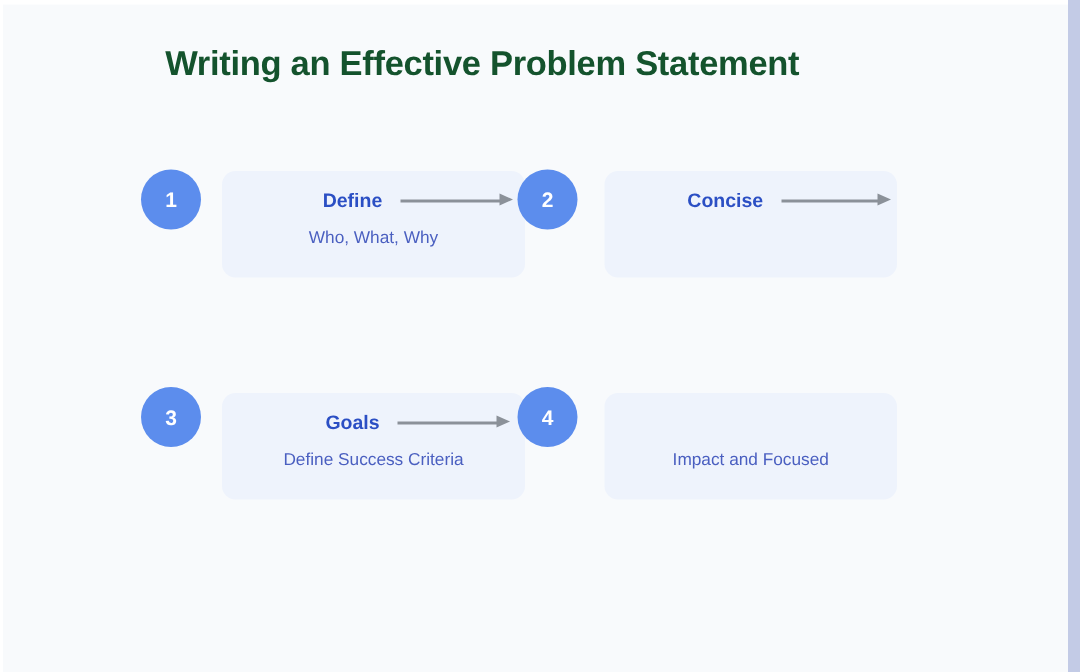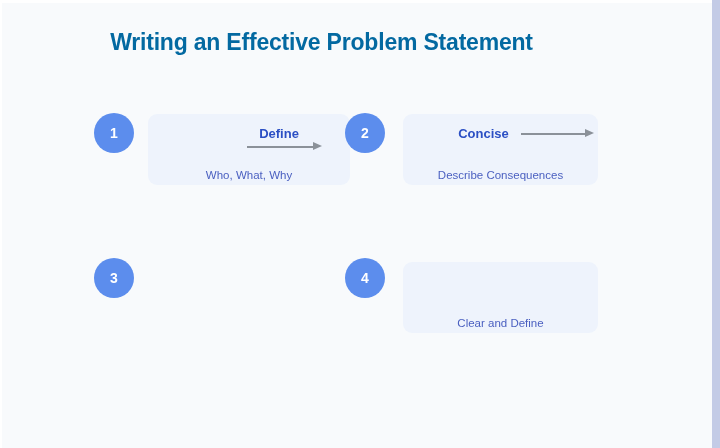--- a/index.html
+++ b/index.html
@@ -49,21 +49,21 @@
   }
 
   #title {
     position: absolute;
     top: 29px;
     left: 0;
     width: 643px;
     text-align: center;
     font-size: 23px;
     font-weight: bold;
-    color: #0369a1;
+    color: #14532d;
     letter-spacing: -0.2px;
   }
 
   .step-card {
     position: absolute;
     background: #eef3fc;
     border-radius: 9px;
     box-sizing: border-box;
   }
 
@@ -95,21 +95,20 @@
   .card-sub {
     position: absolute;
     top: 39px;
     left: 0;
     right: 0;
     text-align: center;
     font-size: 11.5px;
     font-weight: normal;
     color: #4a5fc0;
     white-space: nowrap;
-    margin-top: 16px;
   }
 
   
   .arrow {
     position: relative;
     display: inline-block;
     height: 11px;
     margin-left: 12px;
   }
   .arrow .shaft {
@@ -164,21 +163,21 @@
   #card-2 .arrow { width: 74px; }
   #card-2 .arrow .shaft { width: 65px; }
   #card-2 .arrow .head  { left: 64px; }
 
   #card-3 .arrow { width: 76px; }
   #card-3 .arrow .shaft { width: 67px; }
   #card-3 .arrow .head  { left: 66px; }
 
   
   #card-1 .card-heading-row,
-  #card-3 .card-heading-row { padding-left: 60px; flex-direction: column; }
+  #card-3 .card-heading-row { padding-left: 60px; }
   #card-2 .card-heading-row { padding-left: 52px; }
 </style>
 </head>
 <body>
 
 <div id="infographic">
 
   <div id="page-edge-top"></div>
   <div id="page-edge-left"></div>
 
@@ -199,28 +198,39 @@
 
   <div class="step-card" id="card-2">
     <div class="card-inner">
       <div class="card-heading-row">
         <span class="card-title">Concise</span>
         <span class="arrow">
           <span class="shaft"></span>
           <span class="head"></span>
         </span>
       </div>
-      <div class="card-sub">Describe Consequences</div>
-    </div>
-  </div>
-
+    </div>
+  </div>
+
+  <div class="step-card" id="card-3">
+    <div class="card-inner">
+      <div class="card-heading-row">
+        <span class="card-title">Goals</span>
+        <span class="arrow">
+          <span class="shaft"></span>
+          <span class="head"></span>
+        </span>
+      </div>
+      <div class="card-sub">Define Success Criteria</div>
+    </div>
+  </div>
 
   <div class="step-card" id="card-4">
     <div class="card-inner">
-      <div class="card-sub">Clear and Define</div>
+      <div class="card-sub">Impact and Focused</div>
     </div>
   </div>
 
   <div class="step-circle" id="circle-1">1</div>
   <div class="step-circle" id="circle-2">2</div>
   <div class="step-circle" id="circle-3">3</div>
   <div class="step-circle" id="circle-4">4</div>
 
   <div id="scroll-strip"></div>
 </div>

